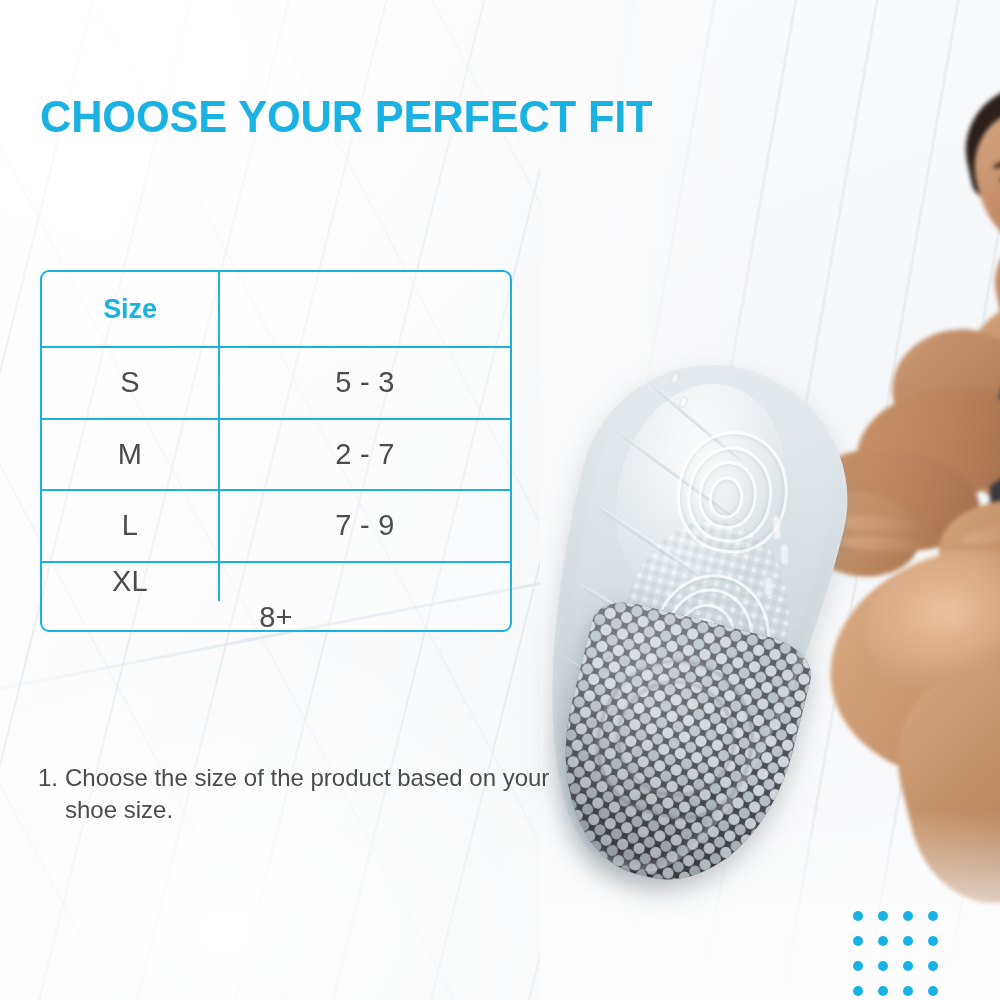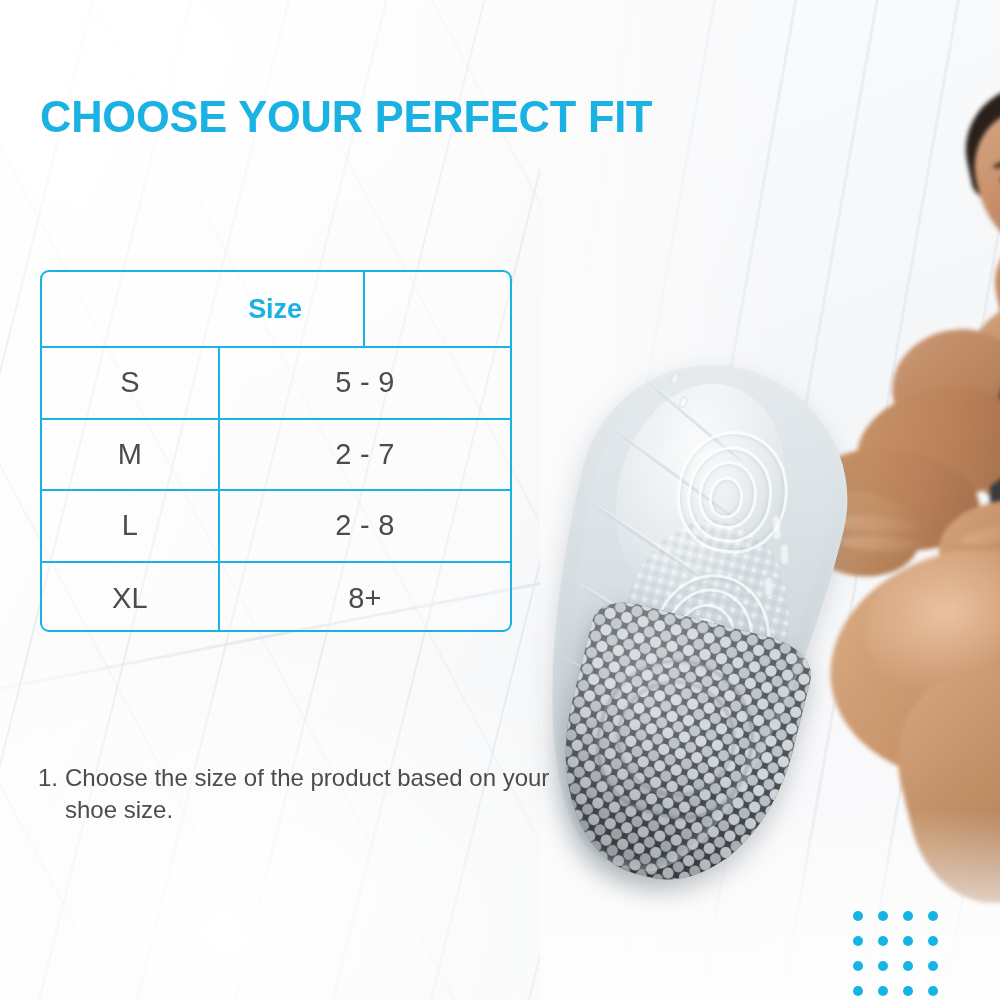--- a/index.html
+++ b/index.html
@@ -112,23 +112,22 @@
     border-radius: 9px;
     box-sizing: border-box;
     background: rgba(255,255,255,0.35);
     overflow: hidden;
   }
   .st-row {
     display: flex;
     width: 100%;
     box-sizing: border-box;
     border-bottom: 2px solid #19b2e3;
-    justify-content: center;
-  }
-  .st-row:last-child { border-bottom: none; }
+  }
+  .st-row:last-child { border-bottom: none; flex-direction: column; }
   .st-row.head { height: 76px; }
   .st-row.body { height: 71.5px; }
   .st-cell {
     display: flex;
     align-items: center;
     justify-content: center;
     box-sizing: border-box;
     height: 100%;
   }
   .st-cell.c1 {
@@ -604,39 +603,39 @@
       <div class="st-cell c1">
         <span class="st-head-text">Size</span>
       </div>
     </div>
 
     <div class="st-row body">
       <div class="st-cell c1">
         <span class="st-body-text">S</span>
       </div>
       <div class="st-cell c2">
-        <span class="st-body-text">5 - 9</span>
+        <span class="st-body-text">5 - 3</span>
       </div>
     </div>
 
     <div class="st-row body">
       <div class="st-cell c1">
         <span class="st-body-text">M</span>
       </div>
       <div class="st-cell c2">
         <span class="st-body-text">2 - 7</span>
       </div>
     </div>
 
     <div class="st-row body">
       <div class="st-cell c1">
         <span class="st-body-text">L</span>
       </div>
       <div class="st-cell c2">
-        <span class="st-body-text">2 - 8</span>
+        <span class="st-body-text">7 - 9</span>
       </div>
     </div>
 
     <div class="st-row body">
       <div class="st-cell c1">
         <span class="st-body-text">XL</span>
       </div>
       <div class="st-cell c2">
         <span class="st-body-text">8+</span>
       </div>

